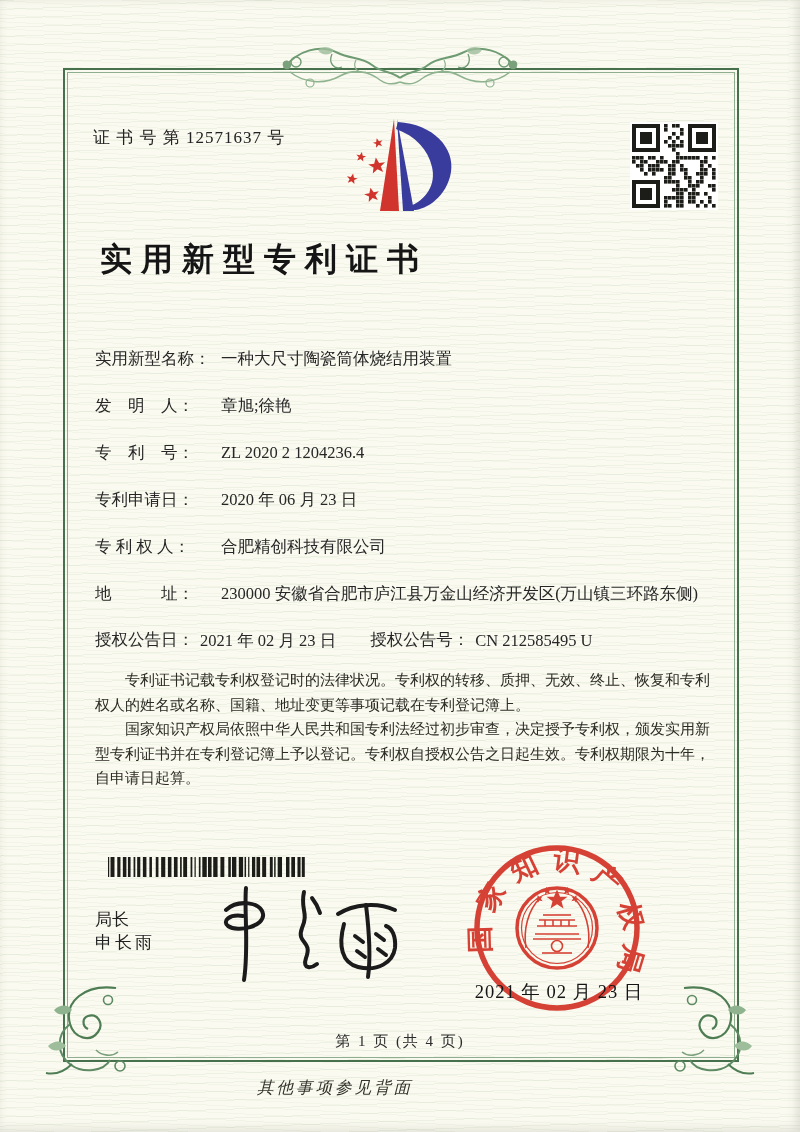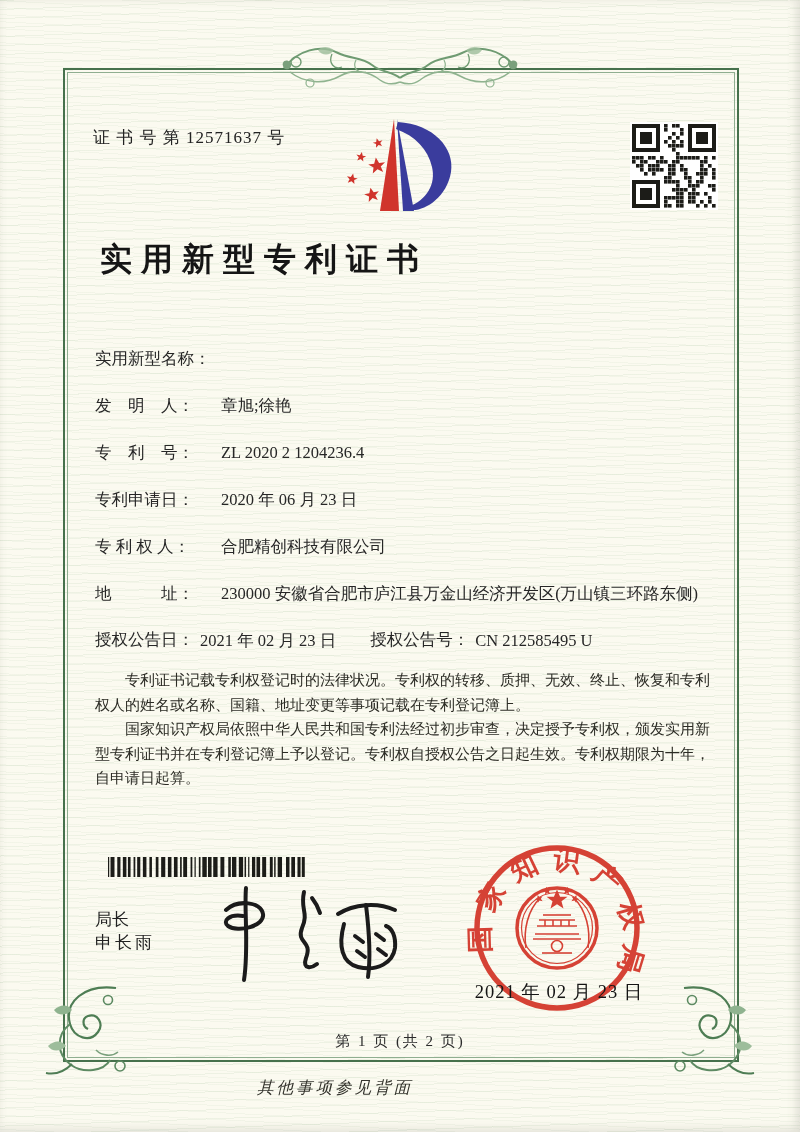--- a/index.html
+++ b/index.html
@@ -261,20 +261,21 @@
         <rect x="74" y="82" width="3.6" height="3.6"></rect>
         <rect x="82" y="82" width="3.6" height="3.6"></rect>
       </g>
   </svg>
 
   <div class="title">实用新型专利证书</div>
 
   <div class="fields">
     <div class="frow">
       <span class="flabel">实用新型名称：</span>
+      <span class="fvalue">一种大尺寸陶瓷筒体烧结用装置</span>
     </div>
     <div class="frow">
       <span class="flabel">发　明　人：</span>
       <span class="fvalue">章旭;徐艳</span>
     </div>
     <div class="frow">
       <span class="flabel">专　利　号：</span>
       <span class="fvalue">ZL 2020 2 1204236.4</span>
     </div>
     <div class="frow">
@@ -397,16 +398,16 @@
       <use href="#star" transform="translate(101,51) scale(0.42) rotate(10)"></use>
       <use href="#star" transform="translate(109,59) scale(0.42) rotate(20)"></use>
     </g>
     <path id="sealArc" d="M27,120 A68,68 0 1 1 155,120" fill="none"></path>
     <text font-size="27" font-weight="bold" fill="#d4392c" font-family="Liberation Serif, DejaVu Serif, serif">
       <textPath href="#sealArc" startOffset="8" textLength="262">国家知识产权局</textPath>
     </text>
   </svg>
   <div class="seal-date">2021 年 02 月 23 日</div>
 
-  <div class="page-no">第 1 页 (共 2 页)</div>
+  <div class="page-no">第 1 页 (共 4 页)</div>
   <div class="back-note">其他事项参见背面</div>
 
 </div>
 
 </body></html>

